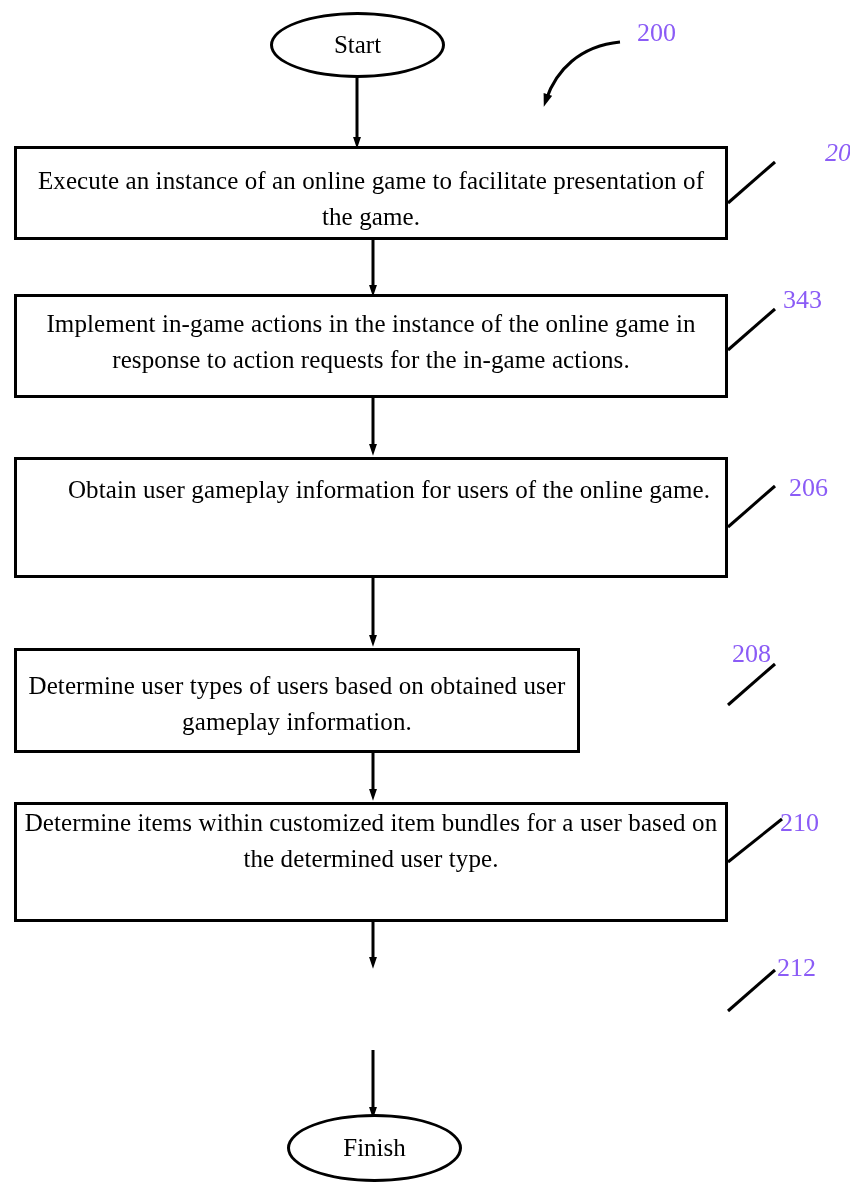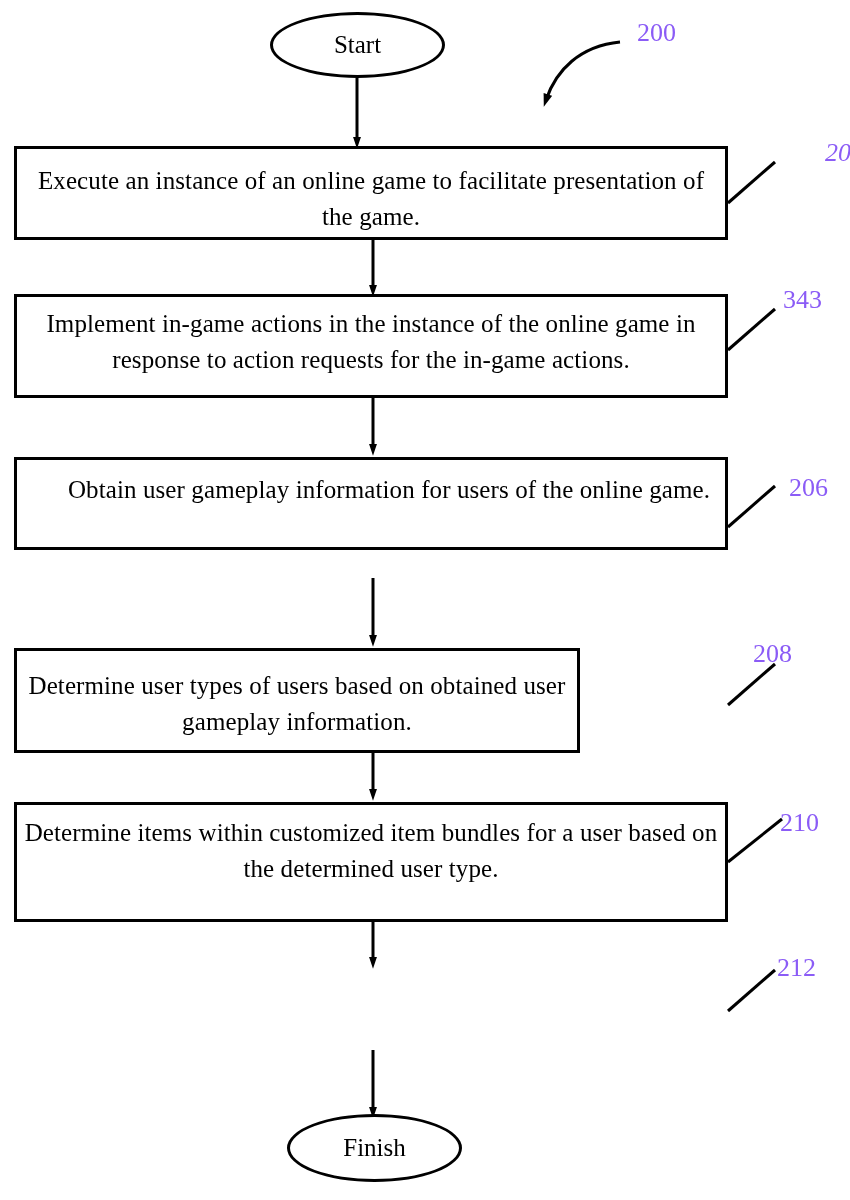--- a/index.html
+++ b/index.html
@@ -120,32 +120,32 @@
   <div class="node terminator" style="left:270px; top:12px; width:175px; height:66px;">
     <span class="term-text">Start</span>
   </div>
   <div class="ref-label" style="left:825px; top:138px;font-style:italic;">202</div>
 
   <div class="node process-box" style="left:14px; top:294px; width:714px; height:104px;">
     <span class="box-text" style="padding-top:9px;">Implement in-game actions in the instance of the online game in response to action requests for the in-game actions.</span>
   </div>
   <div class="ref-label" style="left:783px; top:285px;">343</div>
 
-  <div class="node process-box" style="left:14px; top:457px; width:714px; height:93px;padding-left:36px;">
+  <div class="node process-box" style="left:14px; top:457px; width:714px; height:121px;padding-left:36px;">
     <span class="box-text" style="padding-top:12px;">Obtain user gameplay information for users of the online game.</span>
   </div>
   <div class="ref-label" style="left:789px; top:473px;">206</div>
 
   <div class="node process-box" style="left:14px; top:648px; width:566px; height:105px;">
     <span class="box-text" style="padding-top:17px;">Determine user types of users based on obtained user gameplay information.</span>
   </div>
-  <div class="ref-label" style="left:753px; top:639px;">208</div>
+  <div class="ref-label" style="left:732px; top:639px;">208</div>
 
   <div class="node process-box" style="left:14px; top:802px; width:714px; height:120px;">
-    <span class="box-text" style="padding-top:10px; padding-left:2px; padding-right:2px;">Determine items within customized item bundles for a user based on the determined user type.</span>
+    <span class="box-text" style="padding-left:2px; padding-right:2px;">Determine items within customized item bundles for a user based on the determined user type.</span>
   </div>
   <div class="ref-label" style="left:780px; top:808px;">210</div>
 
   <div class="ref-label" style="left:777px; top:953px;">212</div>
 
   <div class="node terminator" style="left:287px; top:1114px; width:175px; height:68px;">
     <span class="term-text">Finish</span>
   </div>
 
 </div>

